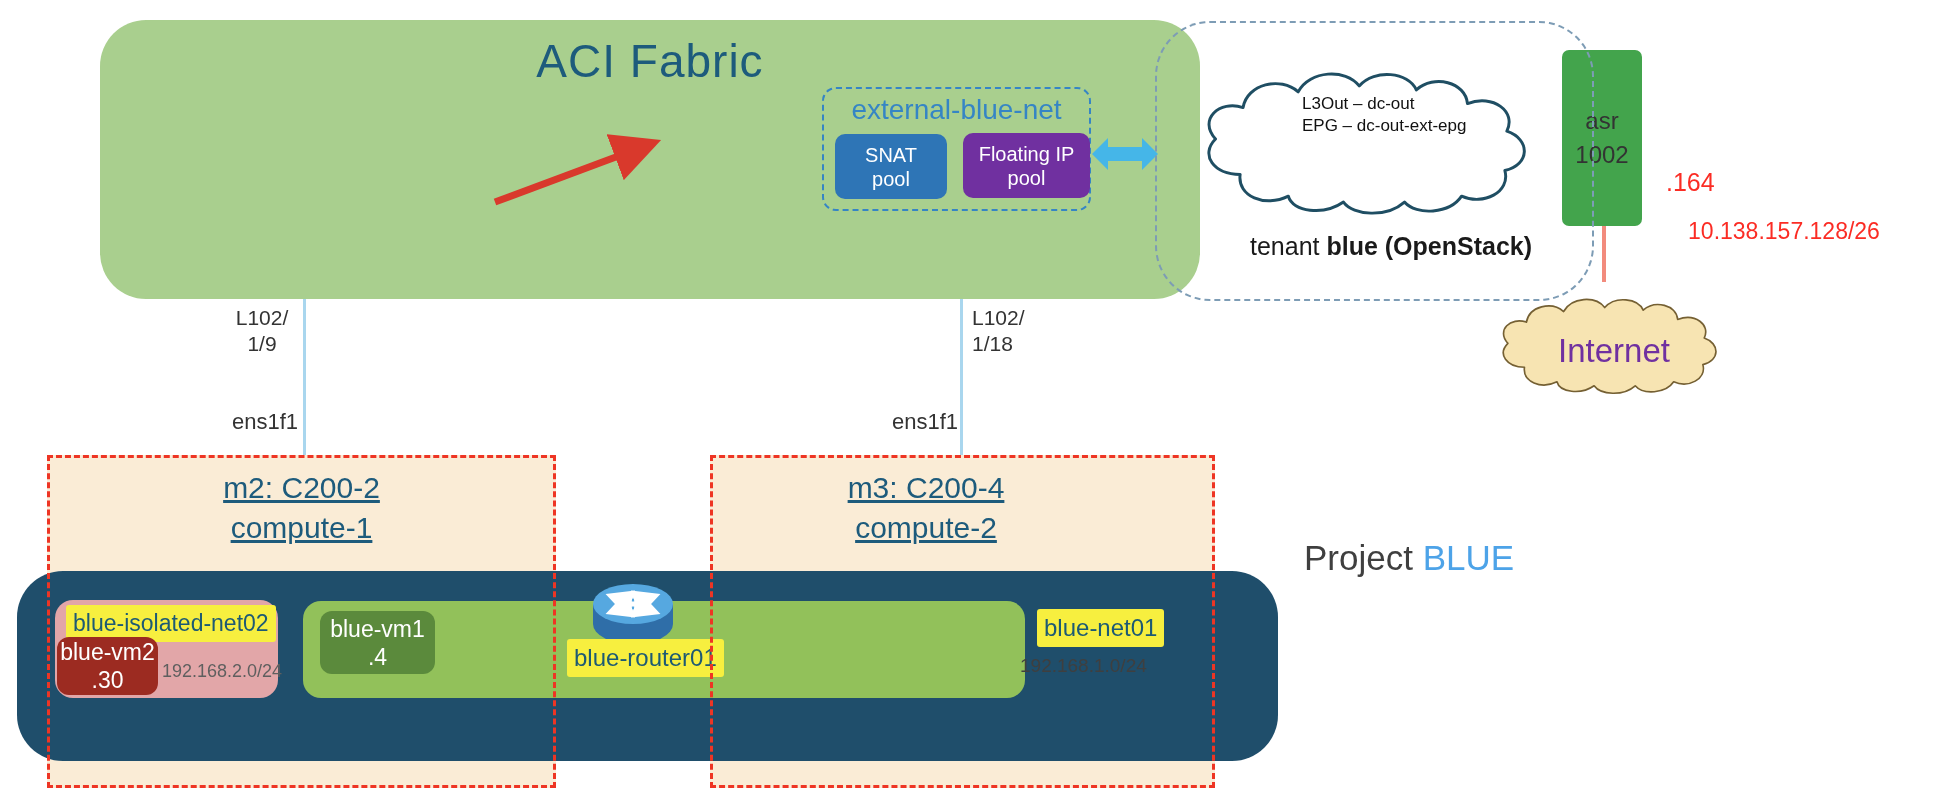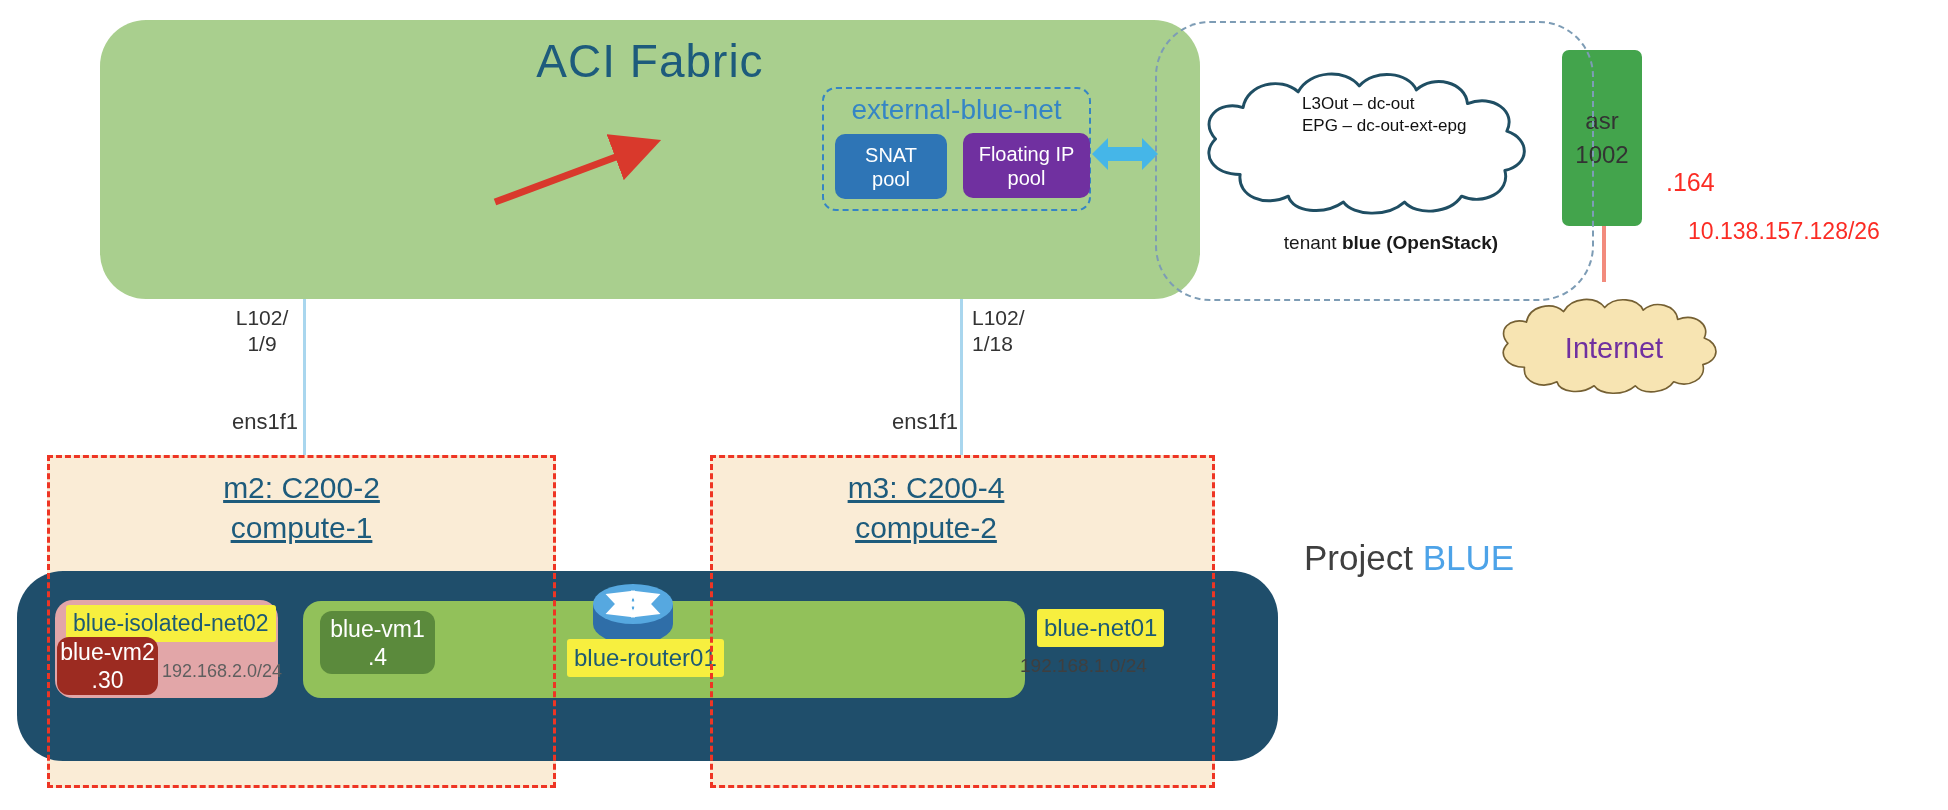--- a/index.html
+++ b/index.html
@@ -20,29 +20,29 @@
   .ext-label{left:822px;top:94px;width:269px;font-size:28px;color:var(--ext-blue);}
   .pool{border-radius:10px;color:#fff;font-size:20px;line-height:24px;
         display:flex;align-items:center;justify-content:center;}
   .snat{left:835px;top:134px;width:112px;height:65px;background:var(--snat-blue);}
   .float{left:963px;top:133px;width:127px;height:65px;background:var(--pool-purple);}
 
   
   .tenant-dash{left:1155px;top:21px;width:439px;height:280px;border-radius:55px;
                border:2px dashed var(--tenant-dash);box-sizing:border-box;}
   .os-cloud-text{left:1302px;top:93px;font-size:17px;line-height:22px;color:#111;}
-  .tenant-label{left:1191px;top:232px;width:400px;font-size:19px;color:#1a1a1a;}
+  .tenant-label{left:1191px;top:232px;width:400px;font-size:25px;color:#1a1a1a;}
   .asr-box{left:1562px;top:50px;width:80px;height:176px;border-radius:7px;
            background:var(--asr-green);display:flex;align-items:center;
            justify-content:center;color:#333;font-size:24px;line-height:34px;}
   .ip164{left:1666px;top:168px;font-size:25px;color:var(--alert-red);}
   .nat-text{left:1628px;top:218px;width:312px;font-size:23px;line-height:26px;
             color:var(--alert-red);}
   .salmon-line{left:1602px;top:226px;width:4px;height:56px;background:var(--salmon);}
-  .inet-label{left:1488px;top:332px;width:252px;font-size:29px;color:var(--pool-purple);}
+  .inet-label{left:1488px;top:332px;width:252px;font-size:33px;color:var(--pool-purple);}
 
   
   .conn{width:3px;background:var(--link-blue);}
   .conn1{left:303px;top:299px;height:158px;}
   .conn2{left:960px;top:299px;height:157px;}
   .port-label{font-size:21px;line-height:26px;color:#333;}
   .iface-label{font-size:22px;color:#333;}
 
   
   .host-fill{background:var(--cream);}

